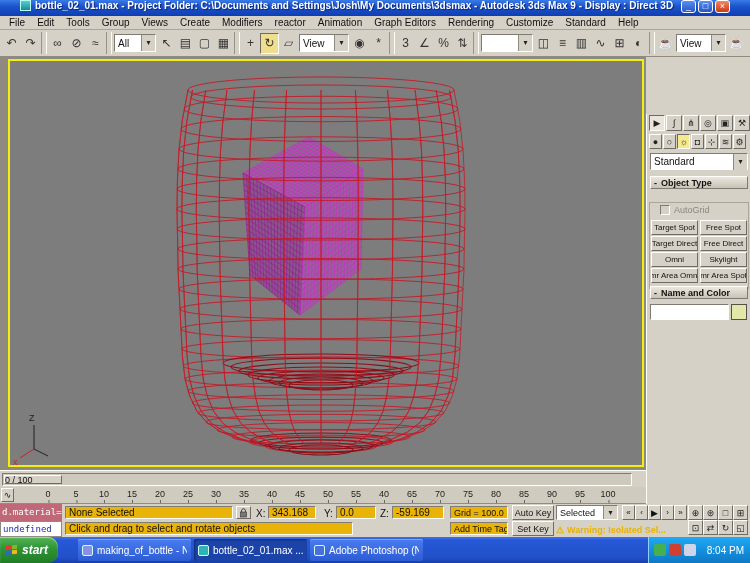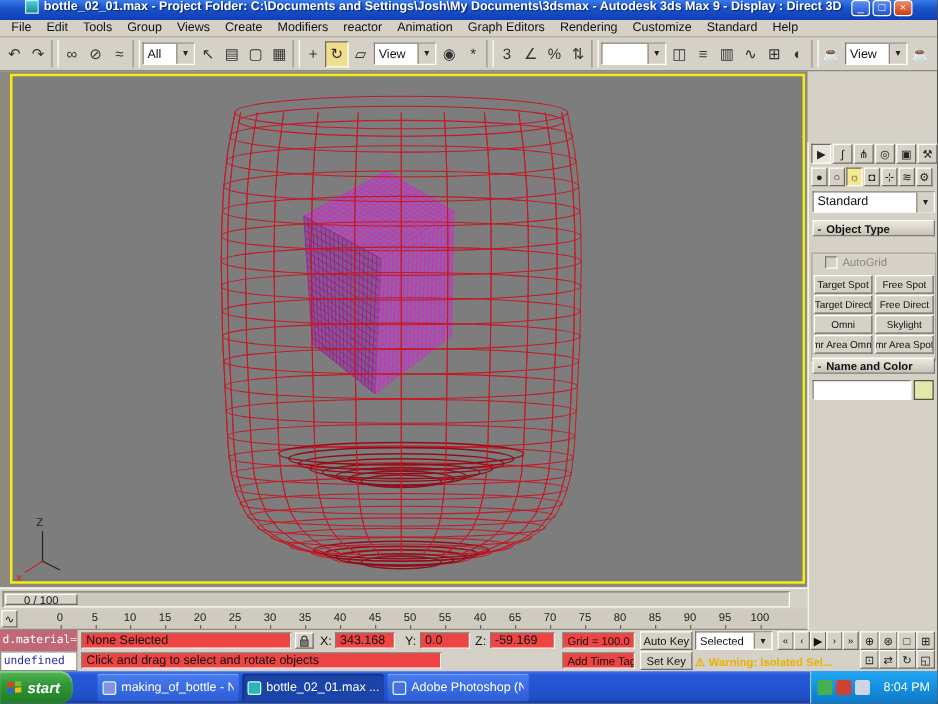--- a/index.html
+++ b/index.html
@@ -64,35 +64,35 @@
     border:1px solid;border-color:#fffef8 #6f6b63 #6f6b63 #fffef8;background:#d5d1c7;}
   .nameinput{position:absolute;left:3px;top:190px;width:79px;height:16px;border:1px solid;
     border-color:#7f7b73 #fffef8 #fffef8 #7f7b73;background:#fff;font-size:10px;padding:0 2px;}
   .swatch{position:absolute;left:84px;top:190px;width:16px;height:16px;border:1px solid #55524a;}
 
   
   .timeslider{position:absolute;left:0;top:470px;width:646px;height:17px;background:#d5d1c7;border-top:1px solid #fffef6;}
   .tstrack{position:absolute;left:2px;top:2px;width:630px;height:13px;background:#cdc9bd;border:1px solid;
     border-color:#7f7b73 #fffef8 #fffef8 #7f7b73;}
   .tsbtn{position:absolute;left:1px;top:1px;width:58px;height:9px;background:#d5d1c7;border:1px solid;
-    border-color:#fffef8 #6f6b63 #6f6b63 #fffef8;font-size:9px;line-height:9px;text-align:center;}
+    border-color:#fffef8 #6f6b63 #6f6b63 #fffef8;font-size:9px;line-height:9px;text-align:left;}
   .trackbar{position:absolute;left:0;top:487px;width:646px;height:17px;background:#cfcbbf;border-bottom:1px solid #908c80;}
   .mcurve{position:absolute;left:1px;top:1px;width:13px;height:14px;display:flex;align-items:center;justify-content:center;
     font-size:9px;border:1px solid;border-color:#fffef8 #6f6b63 #6f6b63 #fffef8;background:#d5d1c7;}
   #ruler-ticks{position:absolute;left:0;top:0;width:646px;height:17px;}
   .tick{position:absolute;top:2px;transform:translateX(-50%);font-size:9px;color:#222;}
   .tick::after{content:'';position:absolute;left:50%;top:11px;width:1px;height:3px;background:#6a665c;}
 
   
   .statusbar{position:absolute;left:0;top:504px;width:750px;height:33px;background:#d5d1c7;}
   .lst1{position:absolute;left:0;top:0;width:62px;height:17px;background:#c06878;color:#fff;
     font-family:"DejaVu Sans Mono",monospace;font-size:9px;line-height:16px;padding-left:2px;overflow:hidden;white-space:nowrap;}
   .lst2{position:absolute;left:0;top:17px;width:62px;height:16px;background:#fff;color:#2a2aa8;
     font-family:"DejaVu Sans Mono",monospace;font-size:9px;line-height:15px;padding-left:2px;border:1px solid #8f8b81;overflow:hidden;}
-  .sunk{border:1px solid;border-color:#807c74 #fffef8 #fffef8 #807c74;background:#ef4444;font-size:10px;
+  .sunk{border:1px solid;border-color:#807c74 #fffef8 #fffef8 #807c74;background:#eab308;font-size:10px;
     display:flex;align-items:center;padding:0 3px;overflow:hidden;white-space:nowrap;}
   .selbox{position:absolute;left:65px;top:2px;width:168px;height:13px;}
   .lockbtn{position:absolute;left:236px;top:2px;width:15px;height:13px;border:1px solid;
     border-color:#fffef8 #6f6b63 #6f6b63 #fffef8;background:#d5d1c7;display:flex;align-items:center;justify-content:center;}
   .clabel{position:absolute;top:4px;font-size:10px;}
   .cfield{position:absolute;top:2px;height:13px;}
   .gridbox{position:absolute;left:450px;top:2px;width:58px;height:13px;font-size:9px;}
   .prompt{position:absolute;left:65px;top:18px;width:288px;height:13px;}
   .addtag{position:absolute;left:450px;top:18px;width:58px;height:13px;font-size:9px;}
   .keybtn{position:absolute;width:42px;height:15px;border:1px solid;border-color:#fffef8 #6f6b63 #6f6b63 #fffef8;

